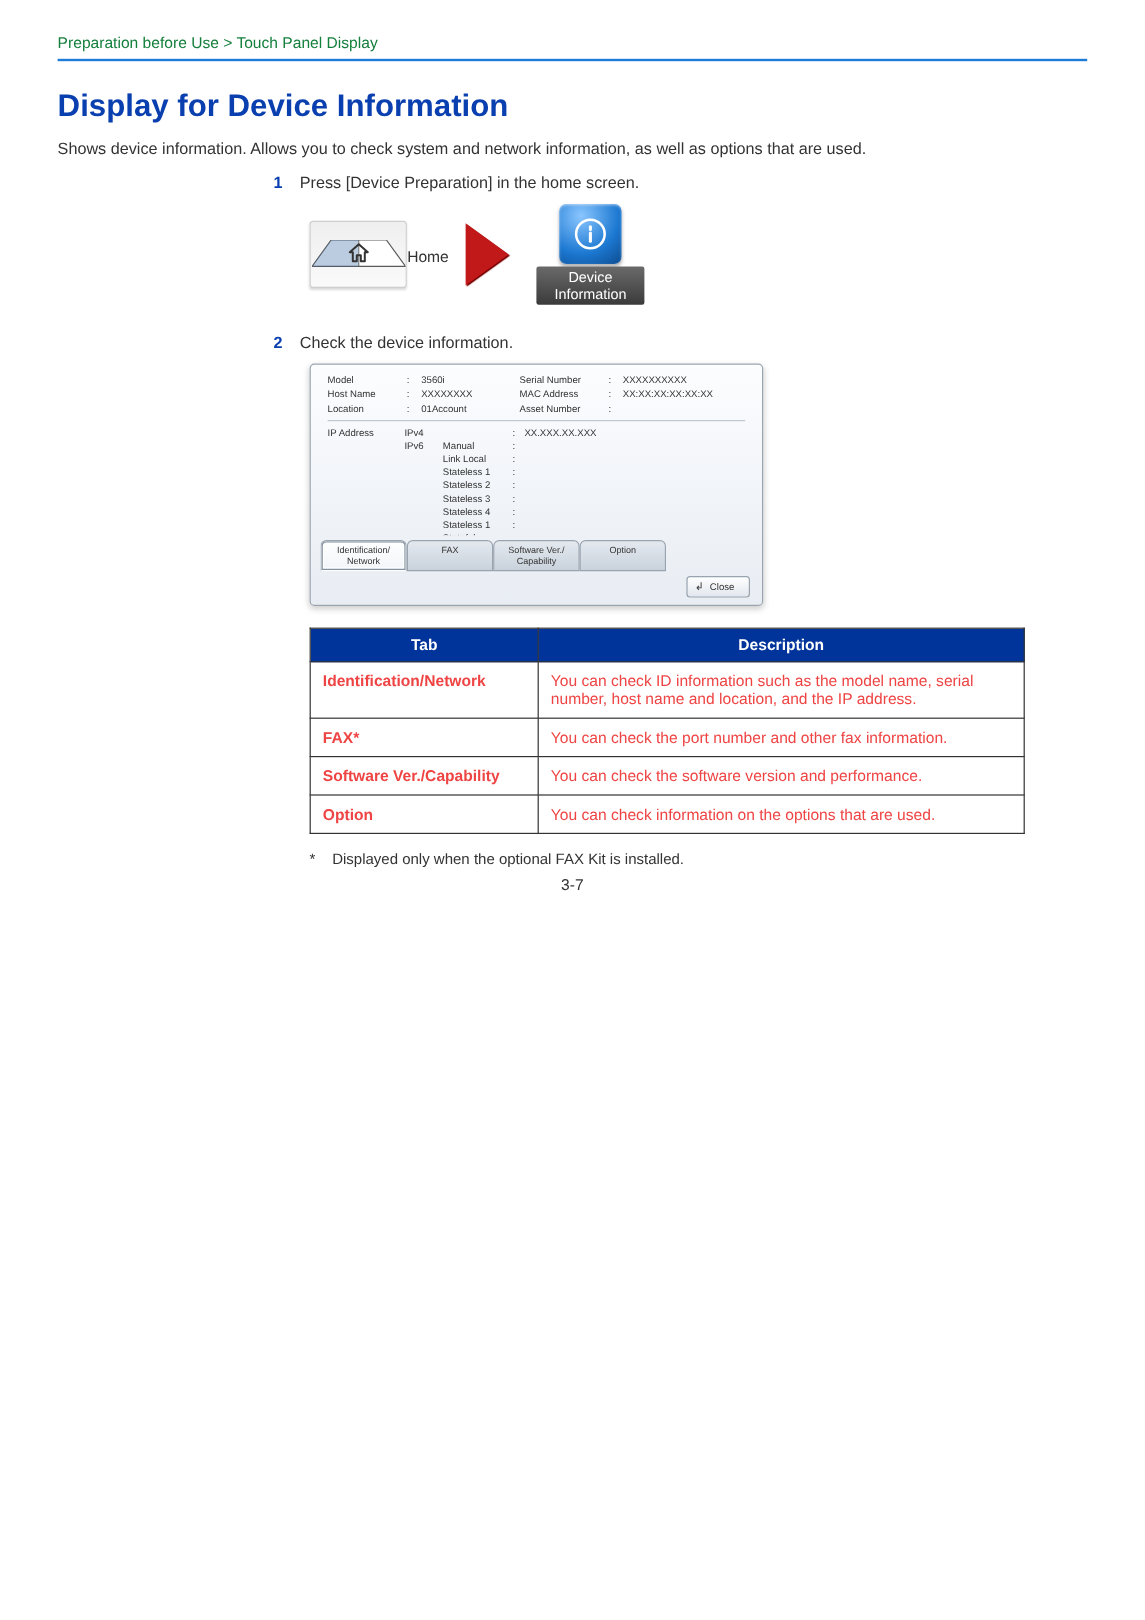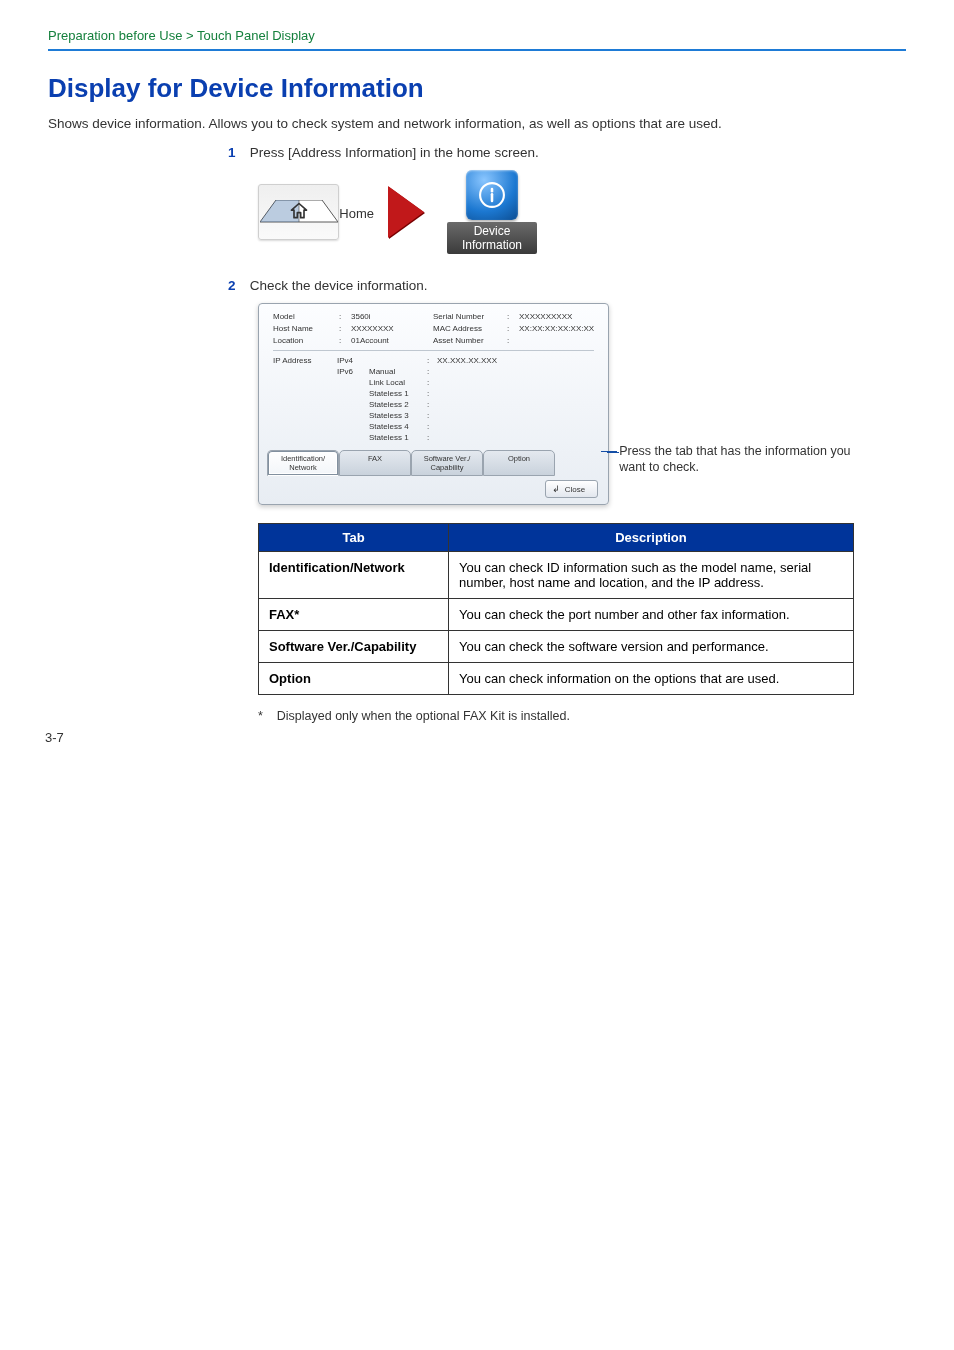--- a/index.html
+++ b/index.html
@@ -211,54 +211,53 @@
     color:#fff;
     font-weight: bold;
     text-align:center;
     padding: 6px 8px;
     border: 1px solid #333;
   }
   .desc-table td {
     border: 1px solid #333;
     padding: 8px 10px;
     vertical-align: top;
-    color:#000000;
+    color:#ef4444;
     background:#fff;
     margin-left:12px;
   }
   .desc-table td.k { font-weight:bold; width: 190px; }
   .footnote {
     margin-left: 30px;
     margin-top: 14px;
     font-size: 12.5px;
     color:#333;
   }
   .page-num {
     position: absolute;
     bottom: 18px;
     left: 0; right: 0;
-    text-align:left;
+    text-align:center;
     font-size: 13px;
     color:#333;
-    padding-left:45px;
   }
 </style>
 </head>
 <body>
 
 <div class="breadcrumb">Preparation before Use &gt; Touch Panel Display</div>
 <hr class="hr-top">
 
 <h1 class="page-title">Display for Device Information</h1>
 <p class="intro">Shows device information. Allows you to check system and network information, as well as options that are used.</p>
 
 <div class="steps">
   <p class="step-line">
     <span class="step-num">1</span>
-    <span>Press [Address Information] in the home screen.</span>
+    <span>Press [Device Preparation] in the home screen.</span>
   </p>
 
   <div class="nav-illus">
     <div class="home-box">
       <div class="home-icon-wrap">
         <div style="position:relative;width:78px;height:24px;">
           <svg viewBox="0 0 78 24" width="78" height="24">
             <polygon points="16,0 62,0 78,22 0,22" fill="#ffffff" stroke="#5a5a5a" stroke-width="1"></polygon>
             <polygon points="16,0 39,0 39,22 0,22" fill="#3d6ca7" opacity="0.35"></polygon>
             <line x1="39" y1="0" x2="39" y2="22" stroke="#5a5a5a" stroke-width="0.7"></line>
@@ -376,24 +375,20 @@
         <div class="ptab">Option</div>
       </div>
       <div class="close-row">
         <div class="close-btn">
           <span style="font-size:9px;">↲</span>
           <span>Close</span>
         </div>
       </div>
     </div>
 
-    <div style="position:relative;align-self:flex-end;margin-bottom:30px;">
-      <div style="position:absolute;left:-12px;top:9px;width:12px;border-top:1.5px solid #144ea6;"></div>
-      <div class="callout">Press the tab that has the information you want to check.</div>
-    </div>
   </div>
 
   <table class="desc-table">
     <thead>
       <tr>
         <th>Tab</th>
         <th>Description</th>
       </tr>
     </thead>
     <tbody id="desc-tbody">

